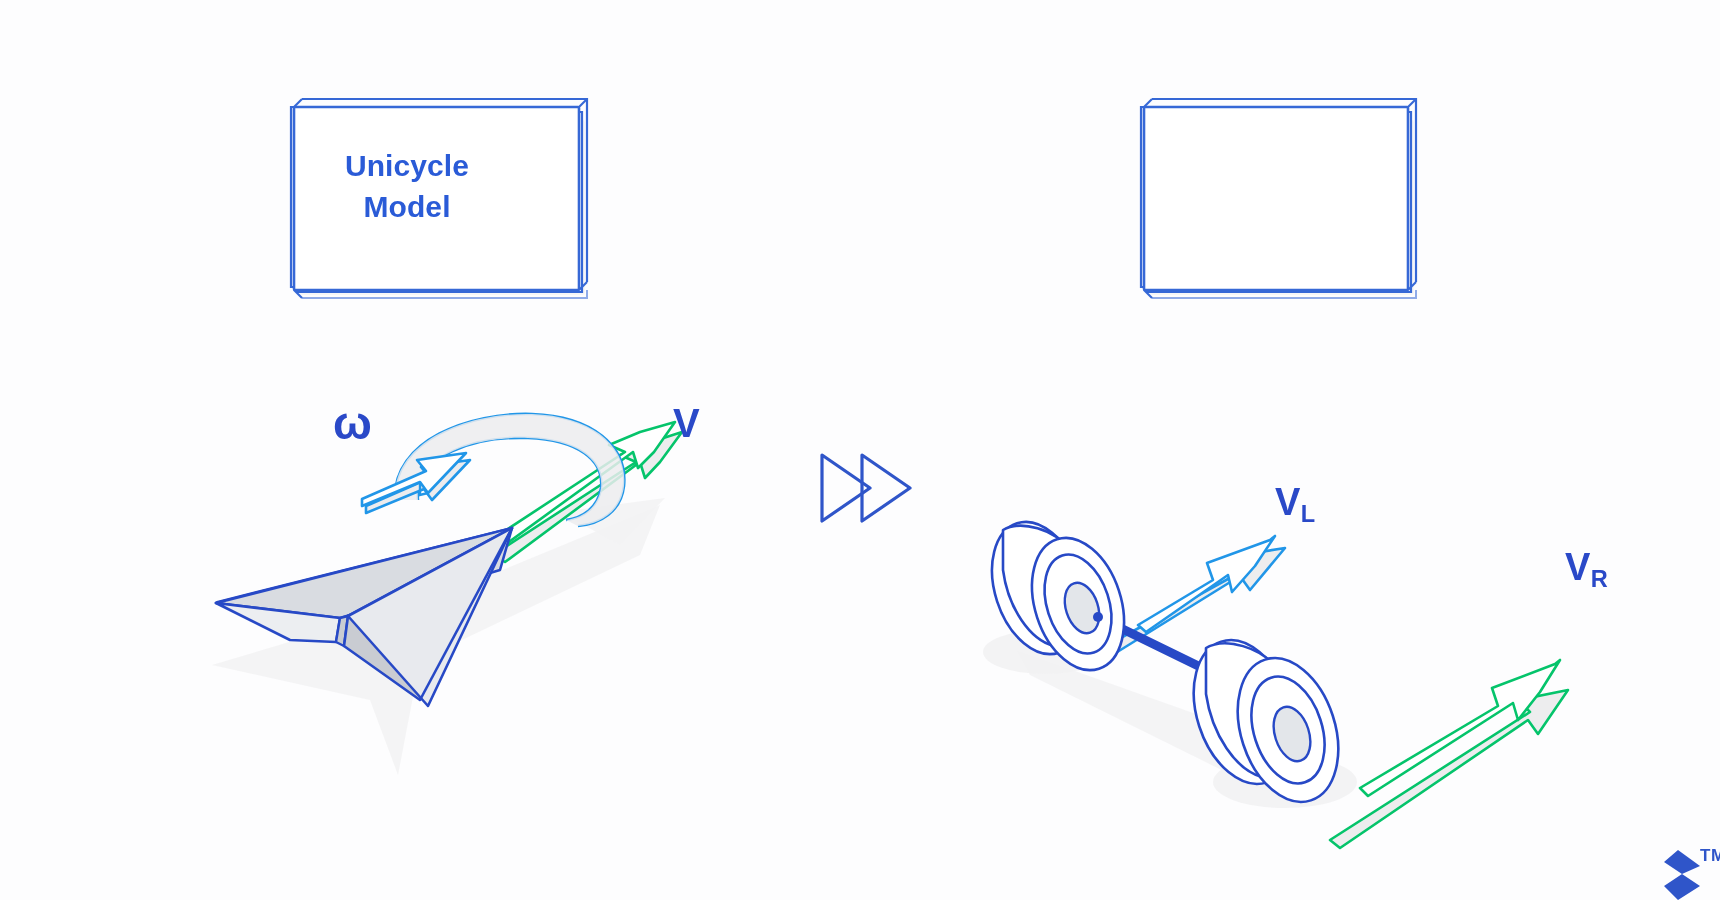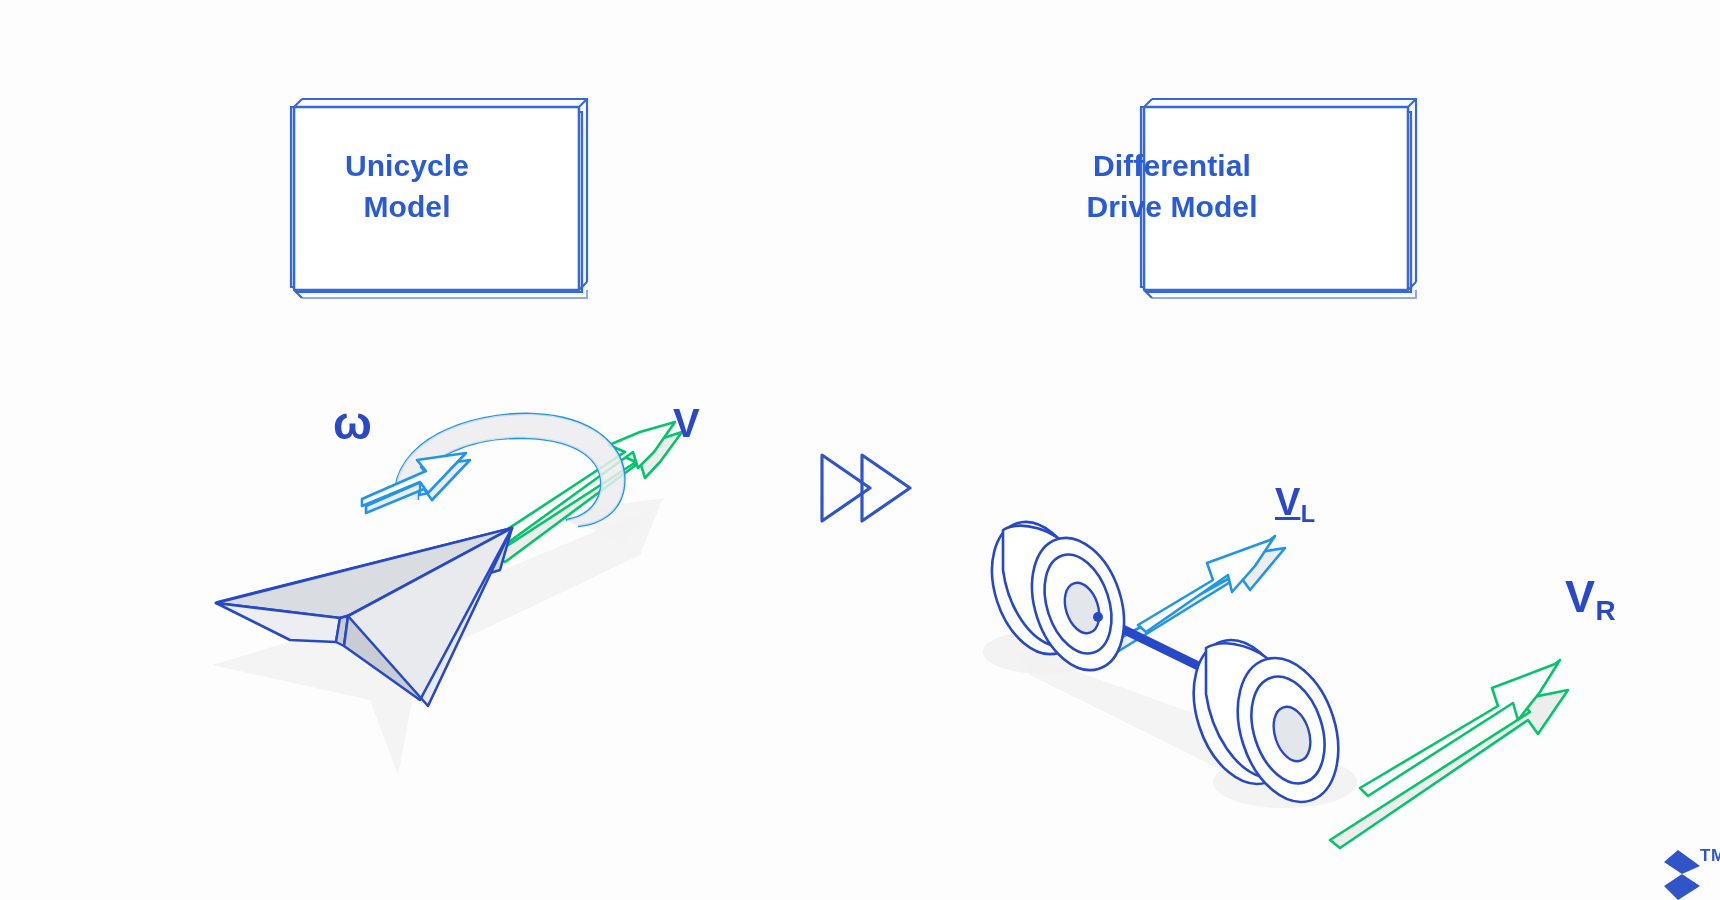--- a/index.html
+++ b/index.html
@@ -65,26 +65,25 @@
   }
   #label-v {
     left: 673px;
     top: 403px;
     font-size: 40px;
   }
   #label-vl {
     left: 1275px;
     top: 483px;
     font-size: 38px;
-    text-decoration: underline;
   }
   #label-vr {
     left: 1565px;
-    top: 574px;
-    font-size: 45px;
+    top: 548px;
+    font-size: 38px;
   }
   svg { display: block; }
 </style>
 </head>
 <body>
 
 <div id="stage">
 
   <svg width="1720" height="900" viewBox="0 0 1720 900">
 
@@ -300,22 +299,20 @@
 
     <g>
       <path d="M 1678 850 L 1700 866 L 1682 874 L 1700 886 L 1678 900
                L 1664 886 L 1682 874 L 1664 862 Z" fill="#2f55c9"></path>
     </g>
   </svg>
 
   <div class="card-label" id="label-unicycle">Unicycle
 Model</div>
 
-  <div class="card-label" id="label-diffdrive">Differential
-Drive Model</div>
 
   <div class="vec-label" id="label-omega">ω</div>
 
   <div class="vec-label" id="label-v">V</div>
 
   <div class="vec-label" id="label-vl"><span>V</span><span class="sub">L</span></div>
 
   <div class="vec-label" id="label-vr"><span>V</span><span class="sub">R</span></div>
 
   <div style="position:absolute;left:1700px;top:846px;font-size:17px;font-weight:700;color:#2f55c9;letter-spacing:0.5px;">TM</div>

